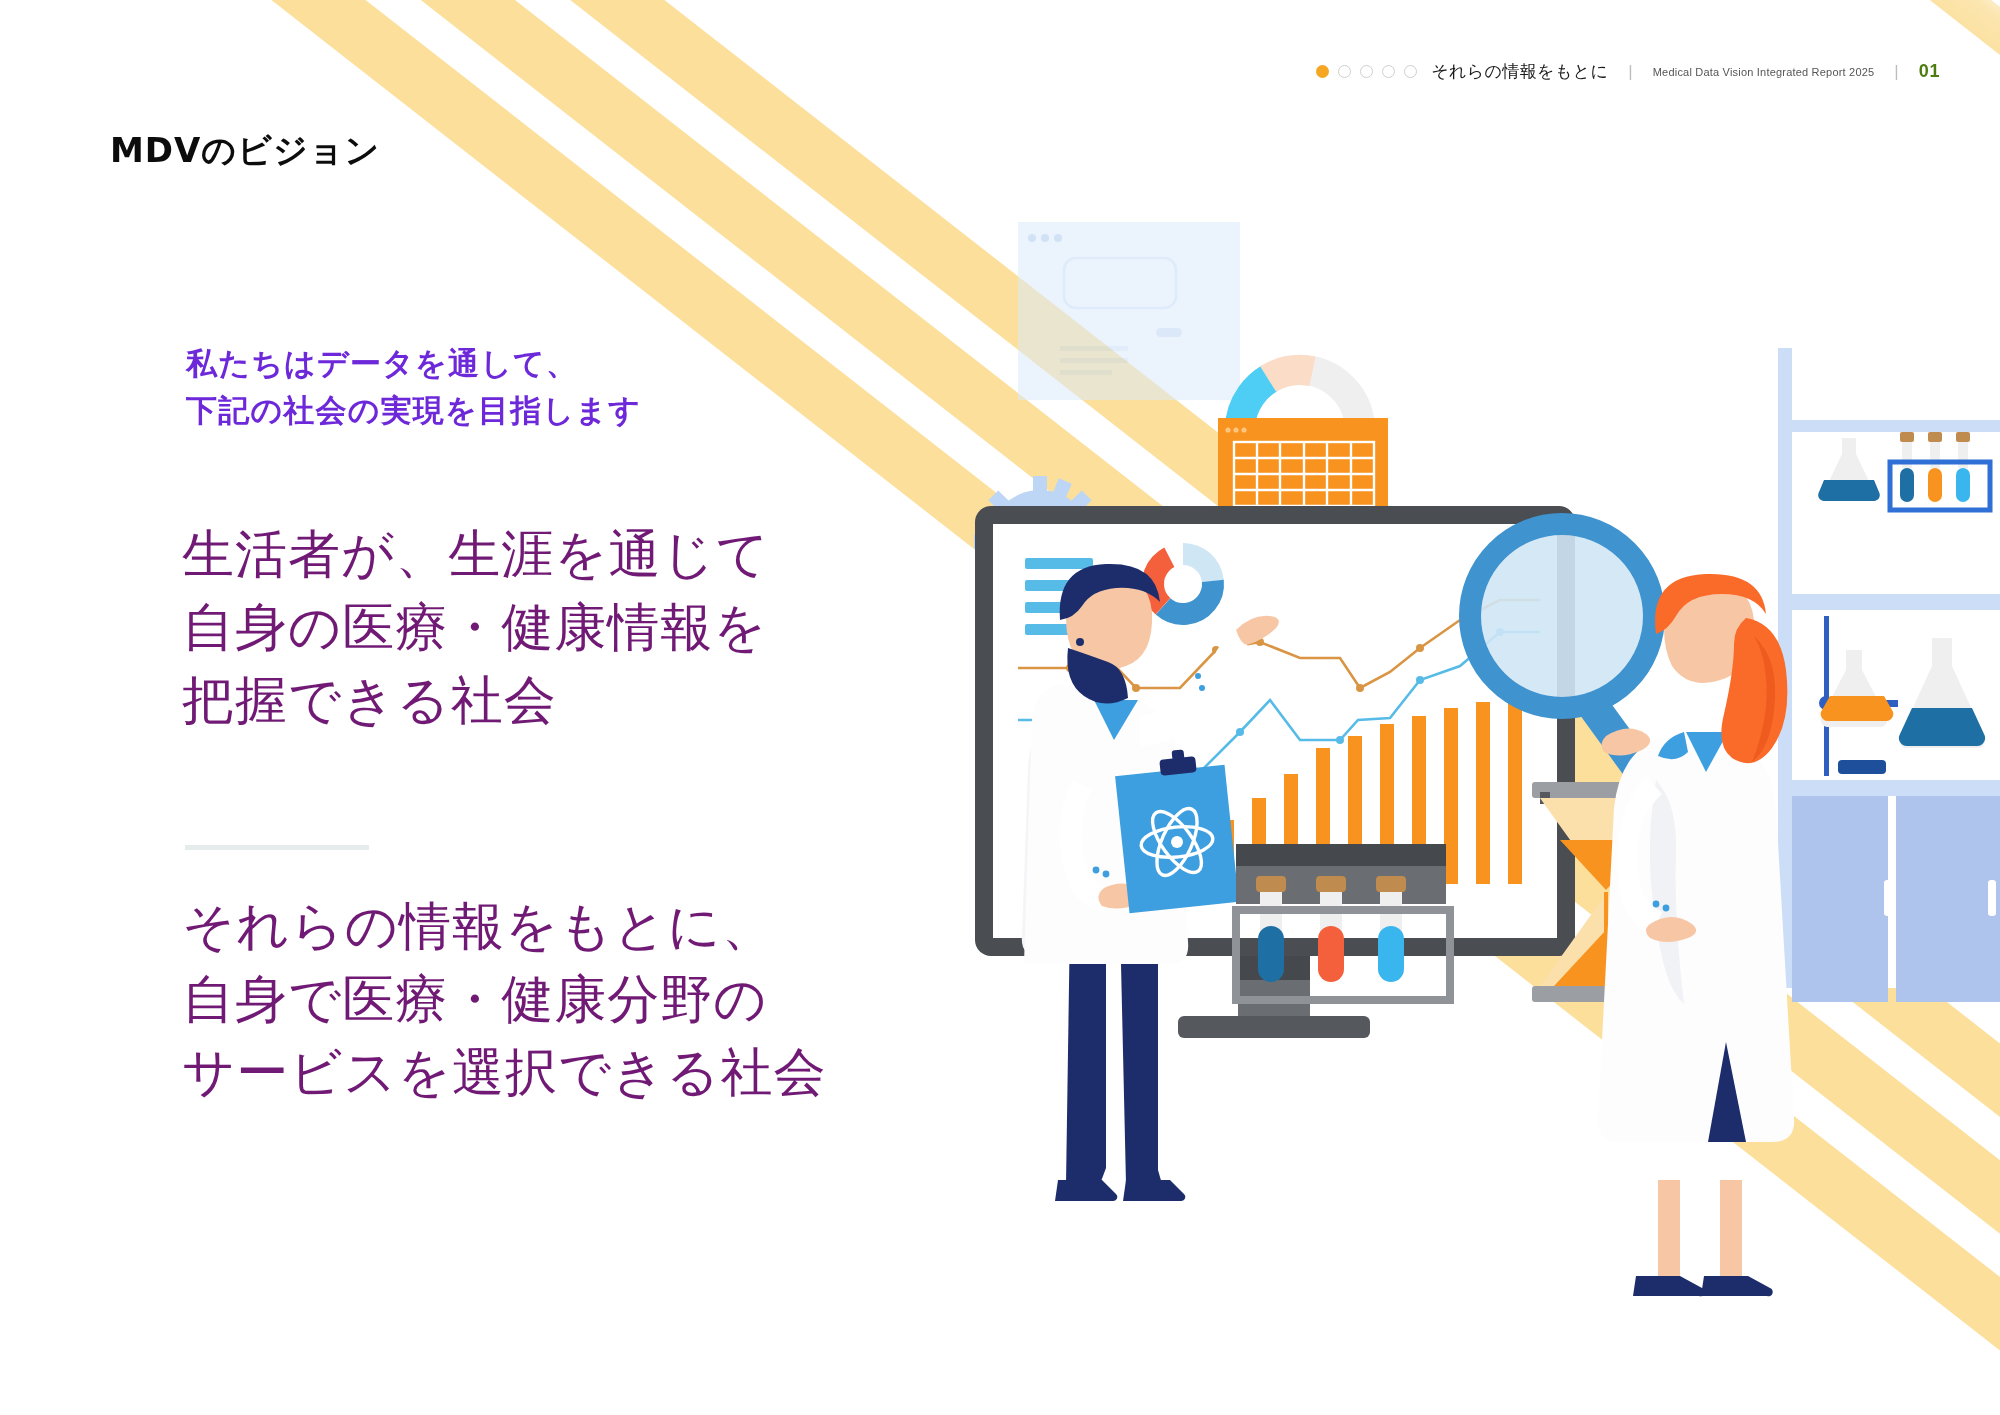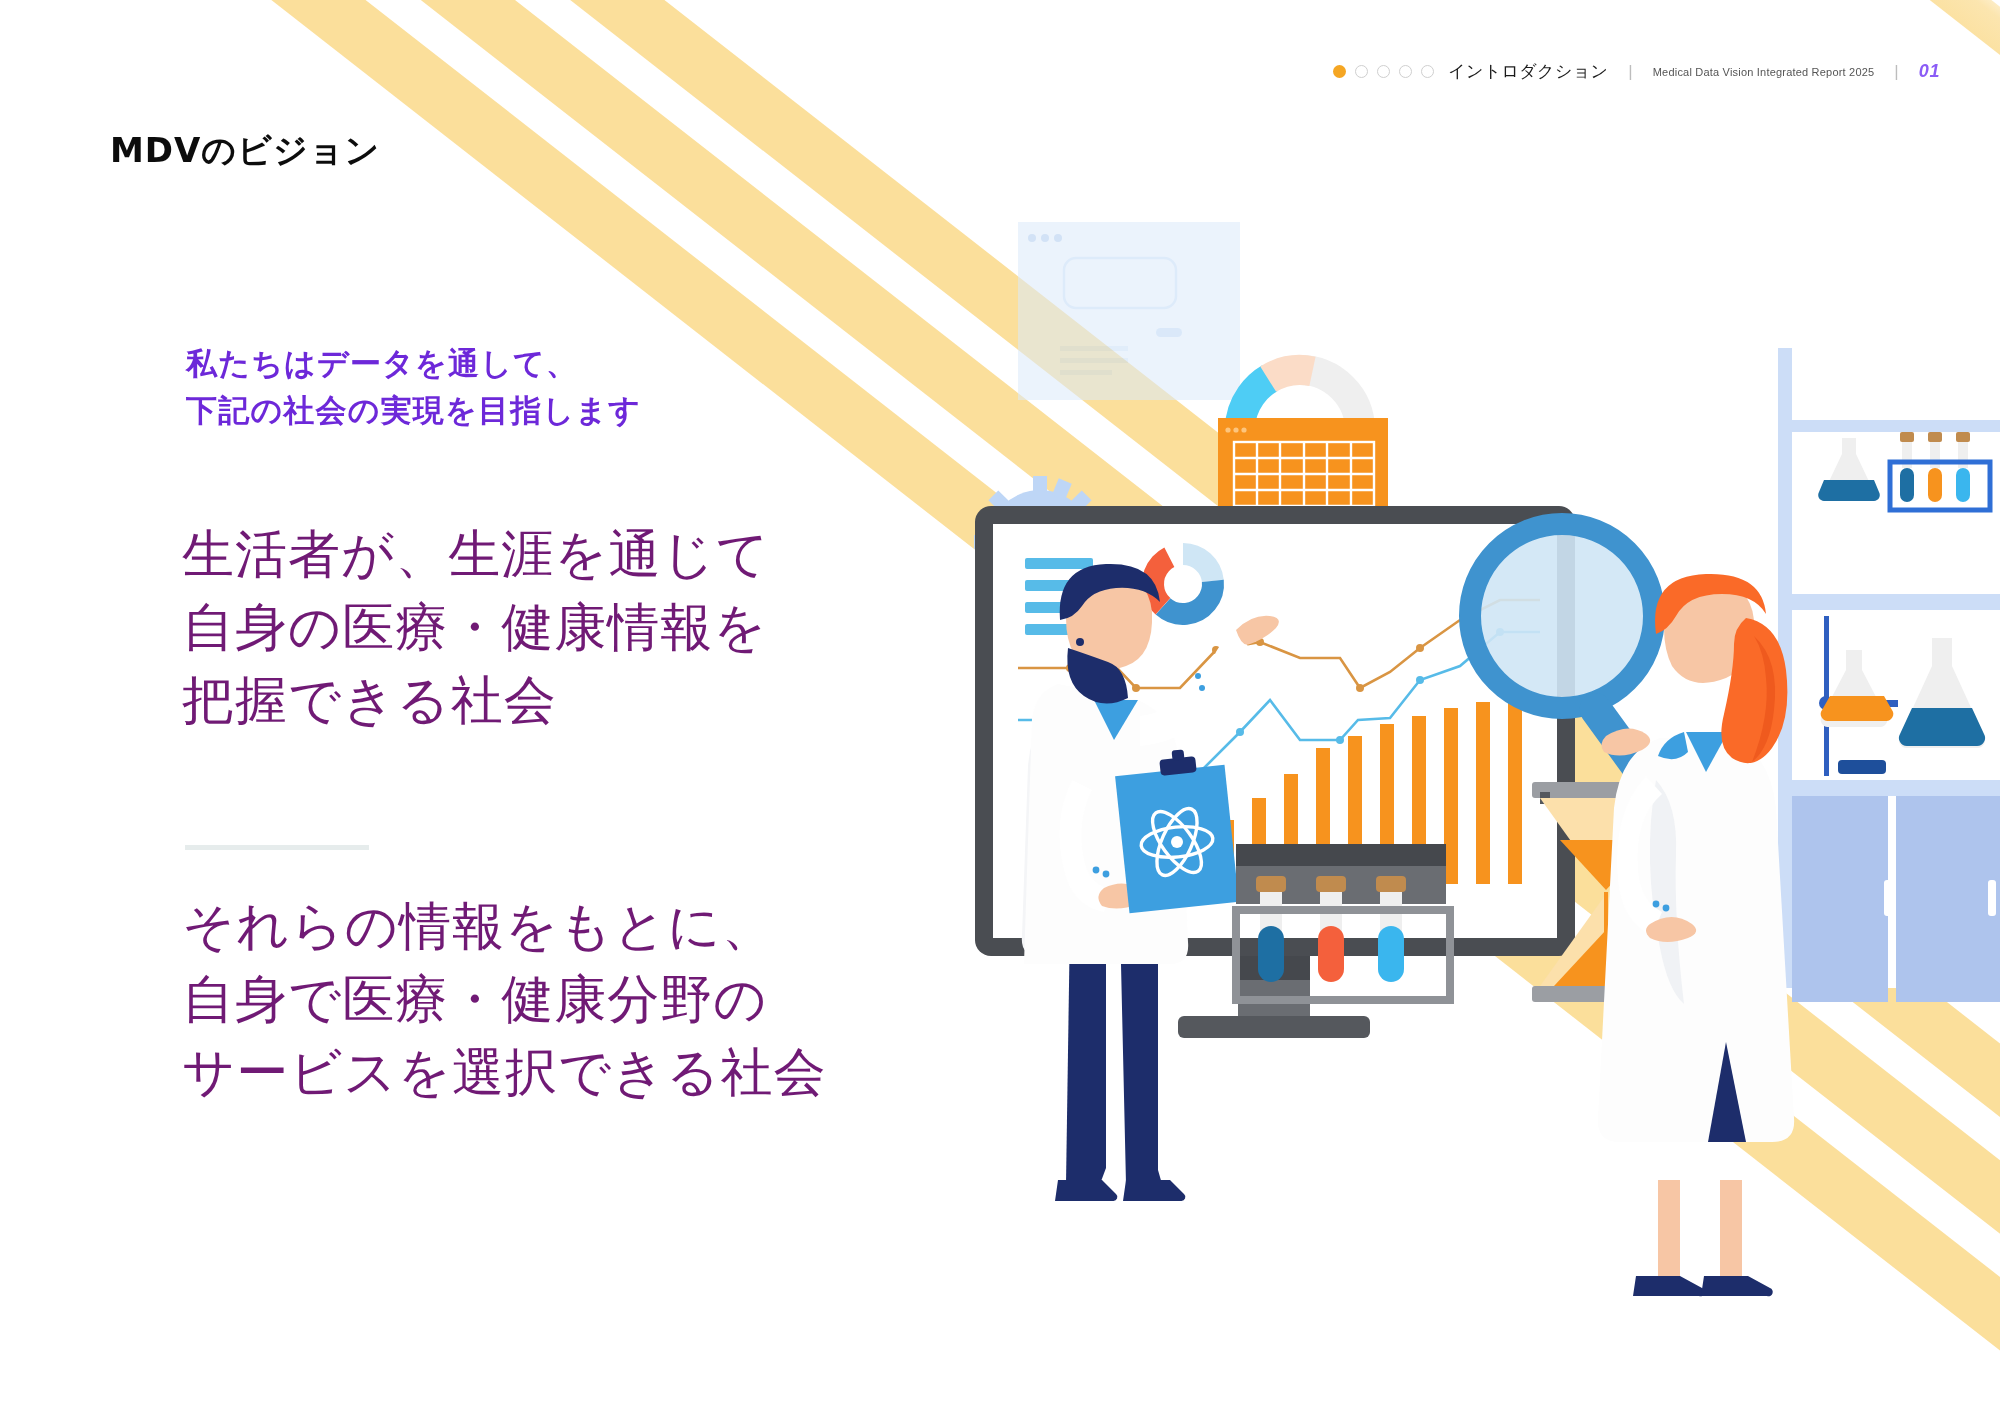--- a/index.html
+++ b/index.html
@@ -31,21 +31,21 @@
   .dots { display: flex; align-items: center; gap: 9px; margin-right: 14px; }
   .dot { width: 13px; height: 13px; border-radius: 50%; box-sizing: border-box; }
   .dot.on  { background: #f5a623; }
   .dot.off { background: #ffffff; border: 1.5px solid #cfcfcf; }
   .hdr-jp {
     font-size: 17px; color: #1a1a1a; letter-spacing: .4px;
     font-family: "DejaVu Sans", "Liberation Sans", sans-serif;
   }
   .sep { color: #bdbdbd; font-size: 17px; margin: 0 20px; font-weight: 300; }
   .hdr-en { font-size: 11px; color: #555555; letter-spacing: .2px; }
-  .hdr-page { font-size: 18px; color: #8b5cf6; font-weight: bold; letter-spacing: .6px; font-style: italic; }
+  .hdr-page { font-size: 18px; color: #4d7c0f; font-weight: bold; letter-spacing: .6px; }
 
   
   .page-title {
     position: absolute; left: 110px; top: 128px;
     font-size: 34px; font-weight: bold; color: #0c0c0c;
     letter-spacing: 1px;
     font-family: "DejaVu Sans", "Liberation Sans", sans-serif;
     z-index: 30;
     text-align: center;
   }
@@ -108,21 +108,21 @@
   </div>
 
   <div class="header">
     <div class="dots">
       <span class="dot on"></span>
       <span class="dot off"></span>
       <span class="dot off"></span>
       <span class="dot off"></span>
       <span class="dot off"></span>
     </div>
-    <span class="hdr-jp">イントロダクション</span>
+    <span class="hdr-jp">それらの情報をもとに</span>
     <span class="sep">|</span>
     <span class="hdr-en">Medical Data Vision Integrated Report 2025</span>
     <span class="sep">|</span>
     <span class="hdr-page">01</span>
   </div>
 
   <div class="page-title">MDVのビジョン</div>
 
   <div class="lead">
     <div>私たちはデータを通して、</div>

